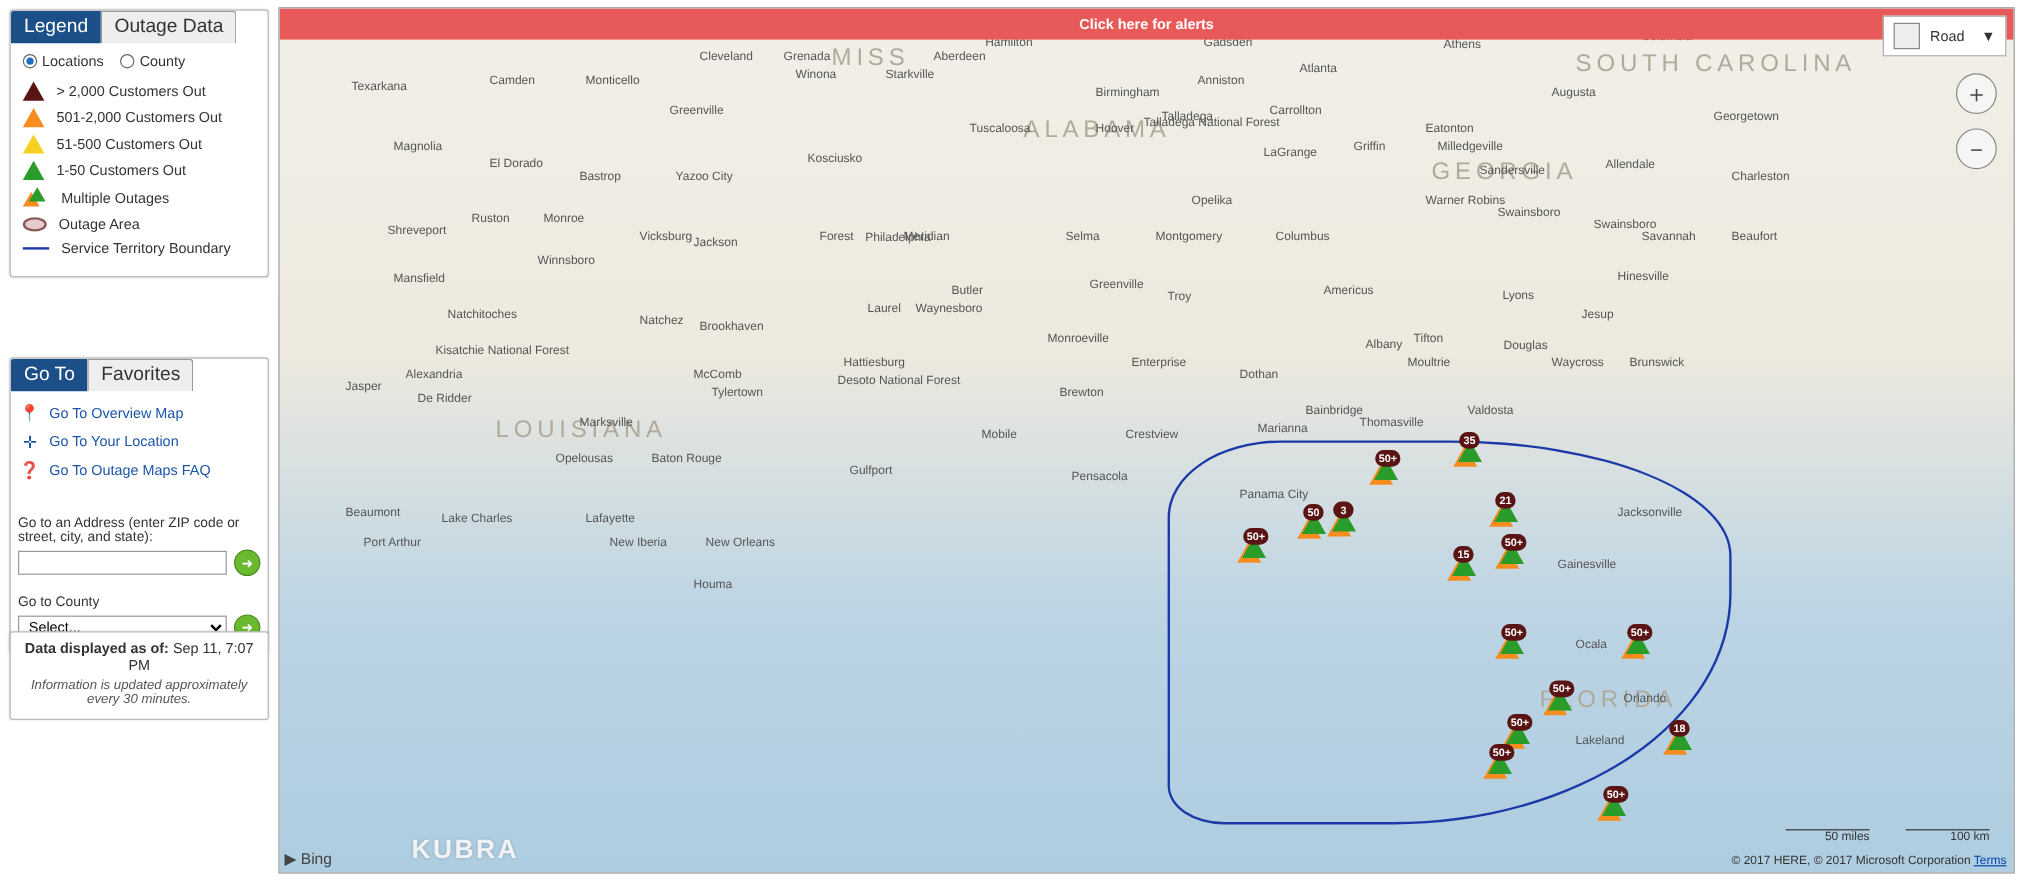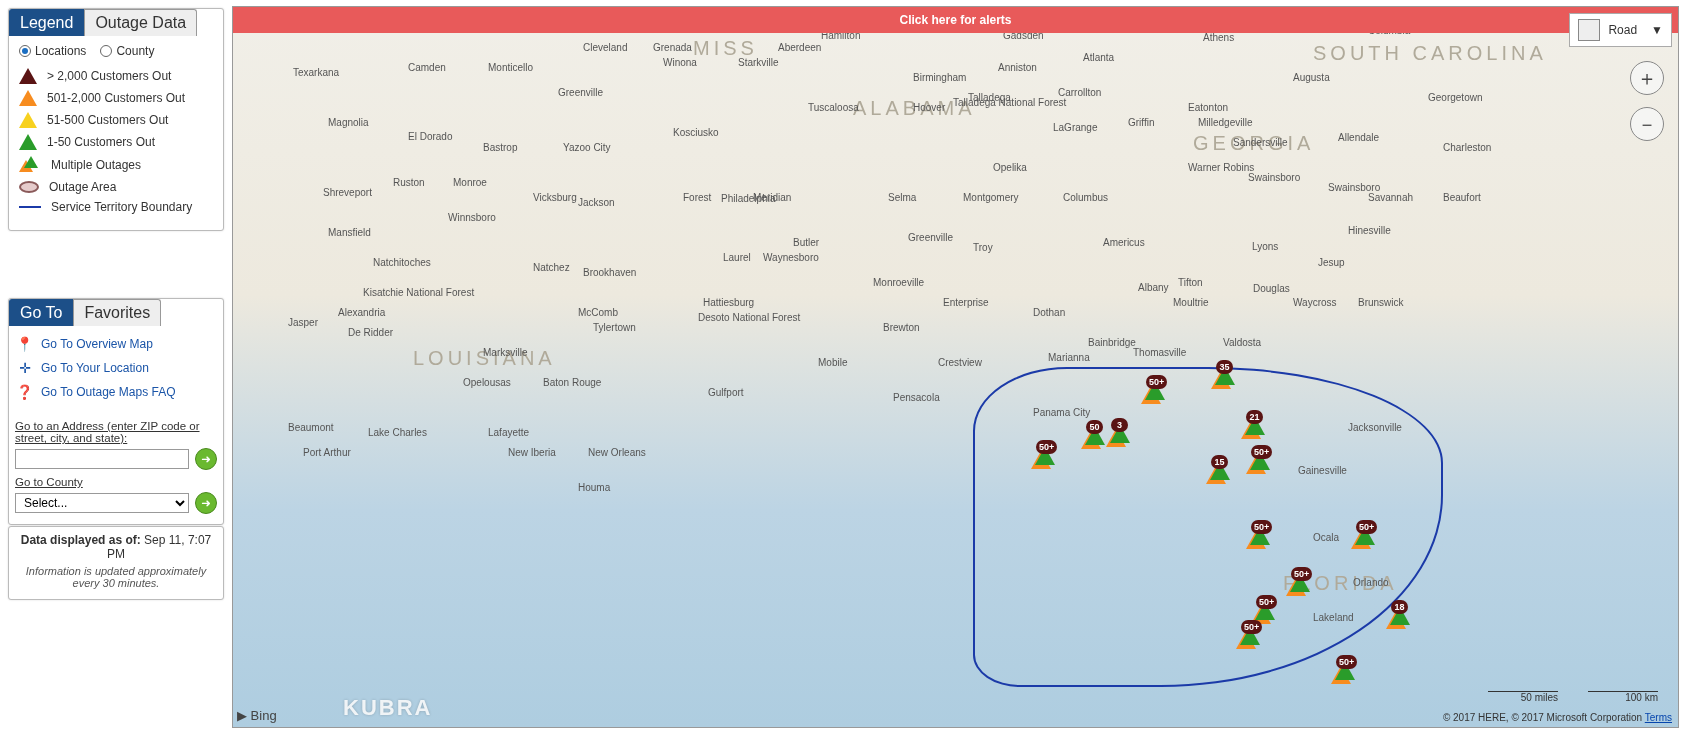--- a/index.html
+++ b/index.html
@@ -34,21 +34,21 @@
 .multi .t { position: absolute; width:0;height:0;border-left:7px solid transparent;border-right:7px solid transparent;border-bottom:12px solid; }
 .multi .t.a { left:0; top:4px; border-bottom-color:#f78c1f; }
 .multi .t.b { left:5px; top:0; border-bottom-color:#2a9c2a; }
 .outage-area { width: 20px; height: 12px; border: 2px solid #8a5a5a; border-radius: 50%; background: #d9b3b3aa; }
 .svc-line { width: 22px; height: 2px; background: #1b3aa8; }
 
 .goto-list { padding: 6px 4px; }
 .goto-item { display:flex; align-items:center; gap:8px; padding:4px 4px; cursor:pointer; color:#1b55a8; font-size:12px; }
 .goto-item .ico { width:16px; height:16px; display:inline-flex; align-items:center; justify-content:center; font-size:14px; }
 .goto-form { padding: 4px 6px 10px; font-size:11.5px; color:#333; }
-.goto-form label { display:block; margin:6px 0 4px;text-decoration:underline; }
+.goto-form label { display:block; margin:16px 0 4px; }
 .input-row { display:flex; gap:6px; align-items:center; }
 .input-row input, .input-row select { flex:1; border:1px solid #999; background:#fff; height:20px; font-size:12px; padding:1px 4px; }
 .go-btn { width:22px; height:22px; border-radius:50%; background:#6ab92f; border:1px solid #4a8a1f; display:inline-flex; align-items:center; justify-content:center; color:#fff; cursor:pointer; }
 
 #footer-panel .bold { font-weight:bold; }
 #footer-panel .italic { font-style:italic; color:#555; margin-top:4px; font-size:11px; }
 
 
 #map { position:absolute; left:232px; top:6px; right:8px; bottom:8px; border:1px solid #999; background:linear-gradient(180deg,#f1efe8 0%, #ede9de 40%, #bcd4e4 70%, #aecde0 100%); overflow:hidden; }
 

